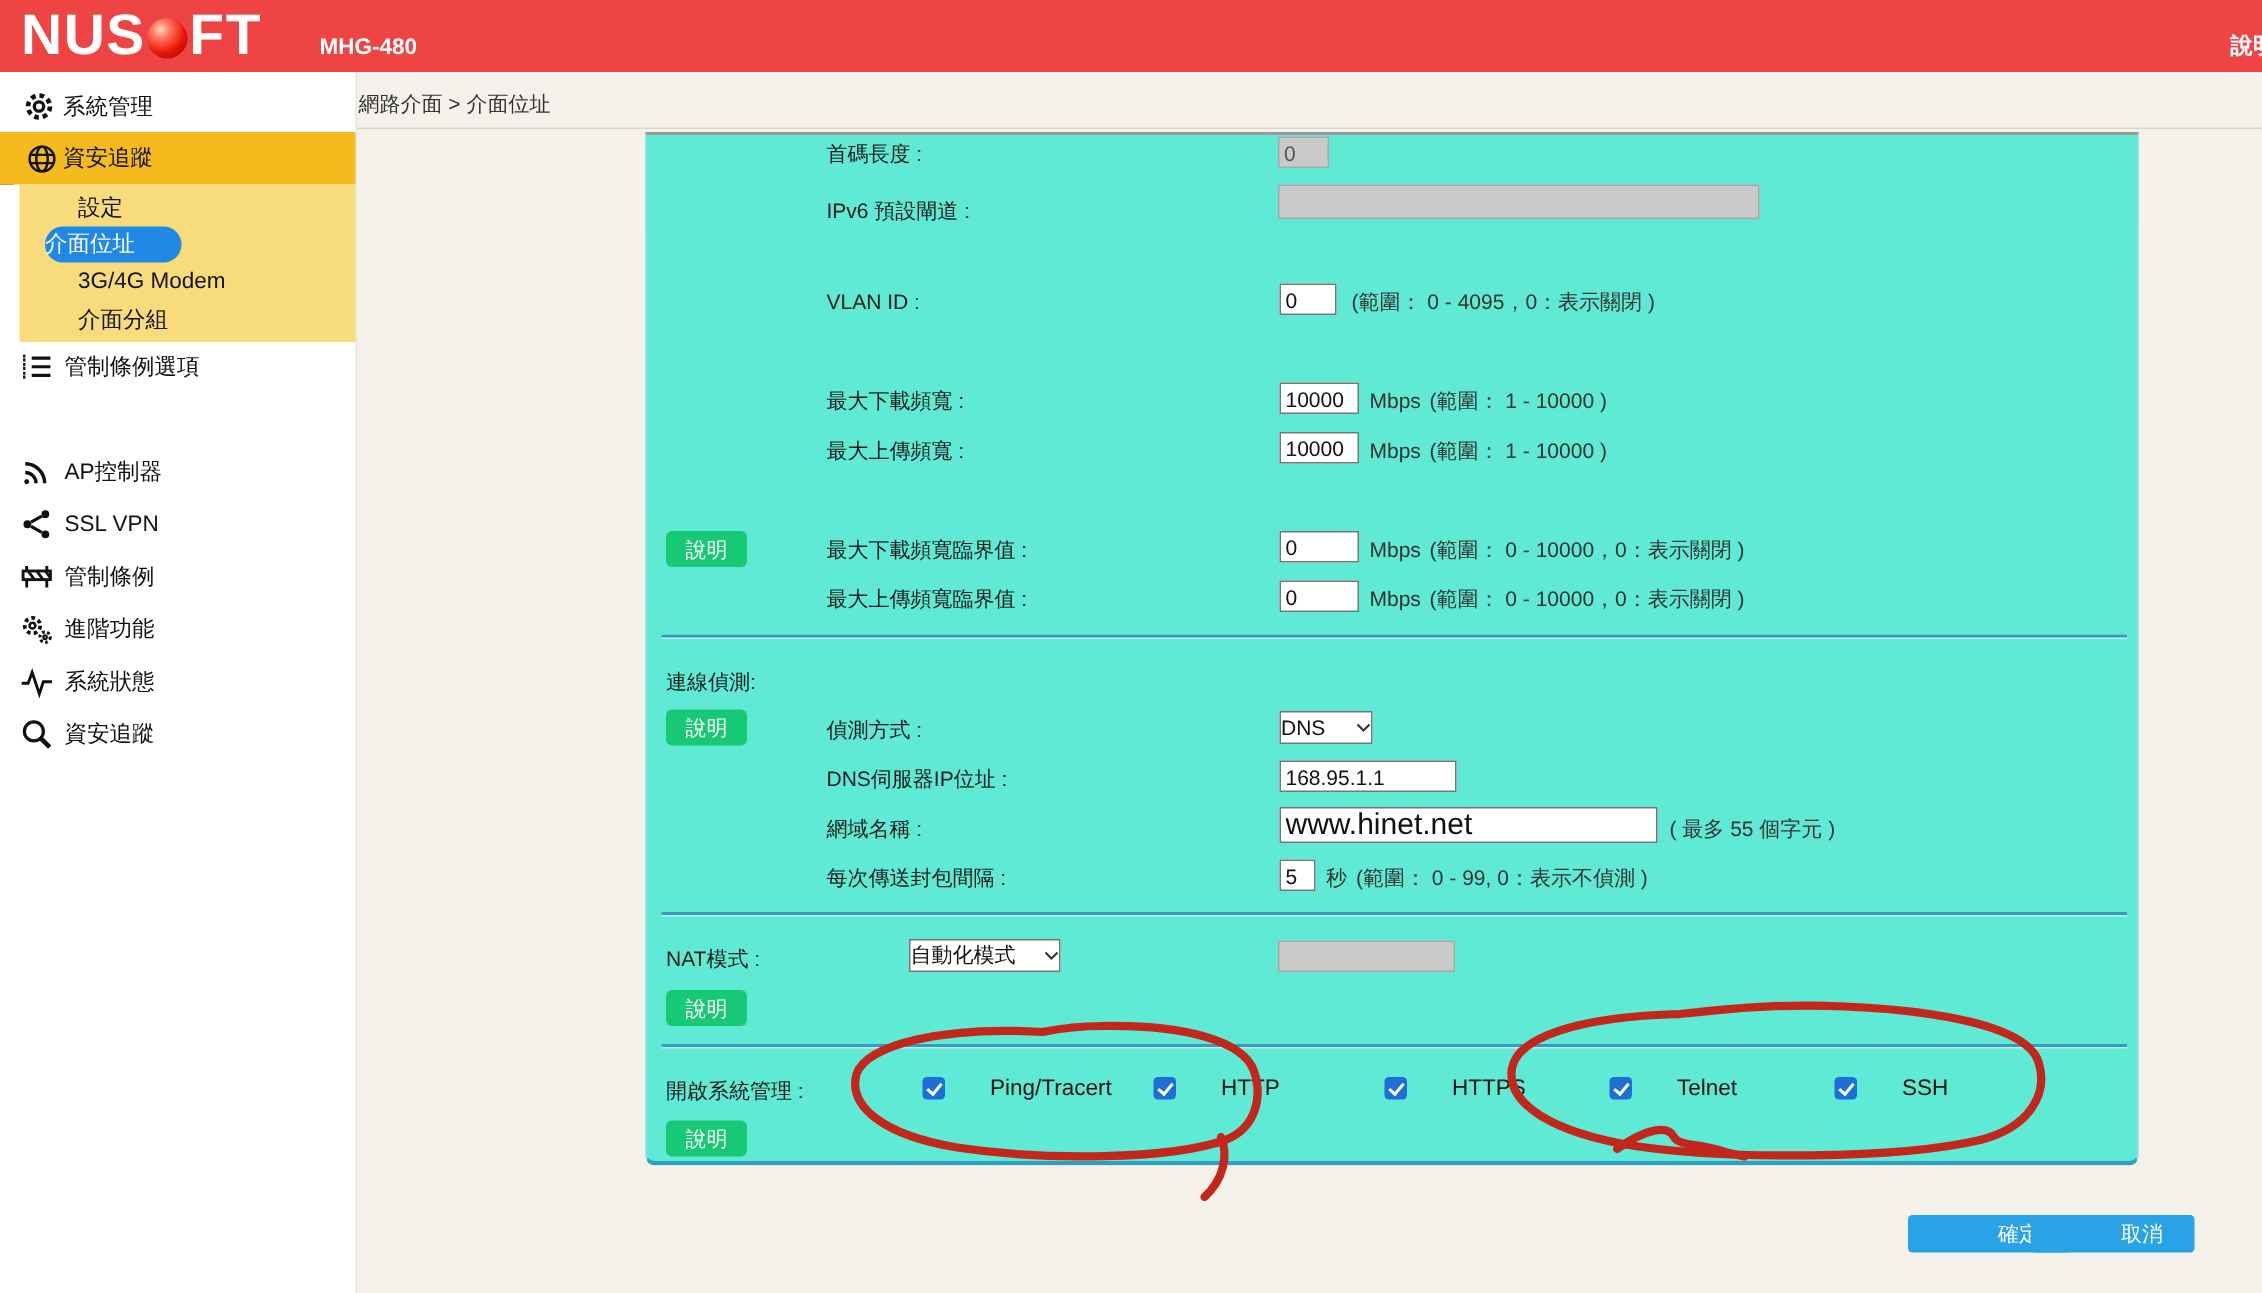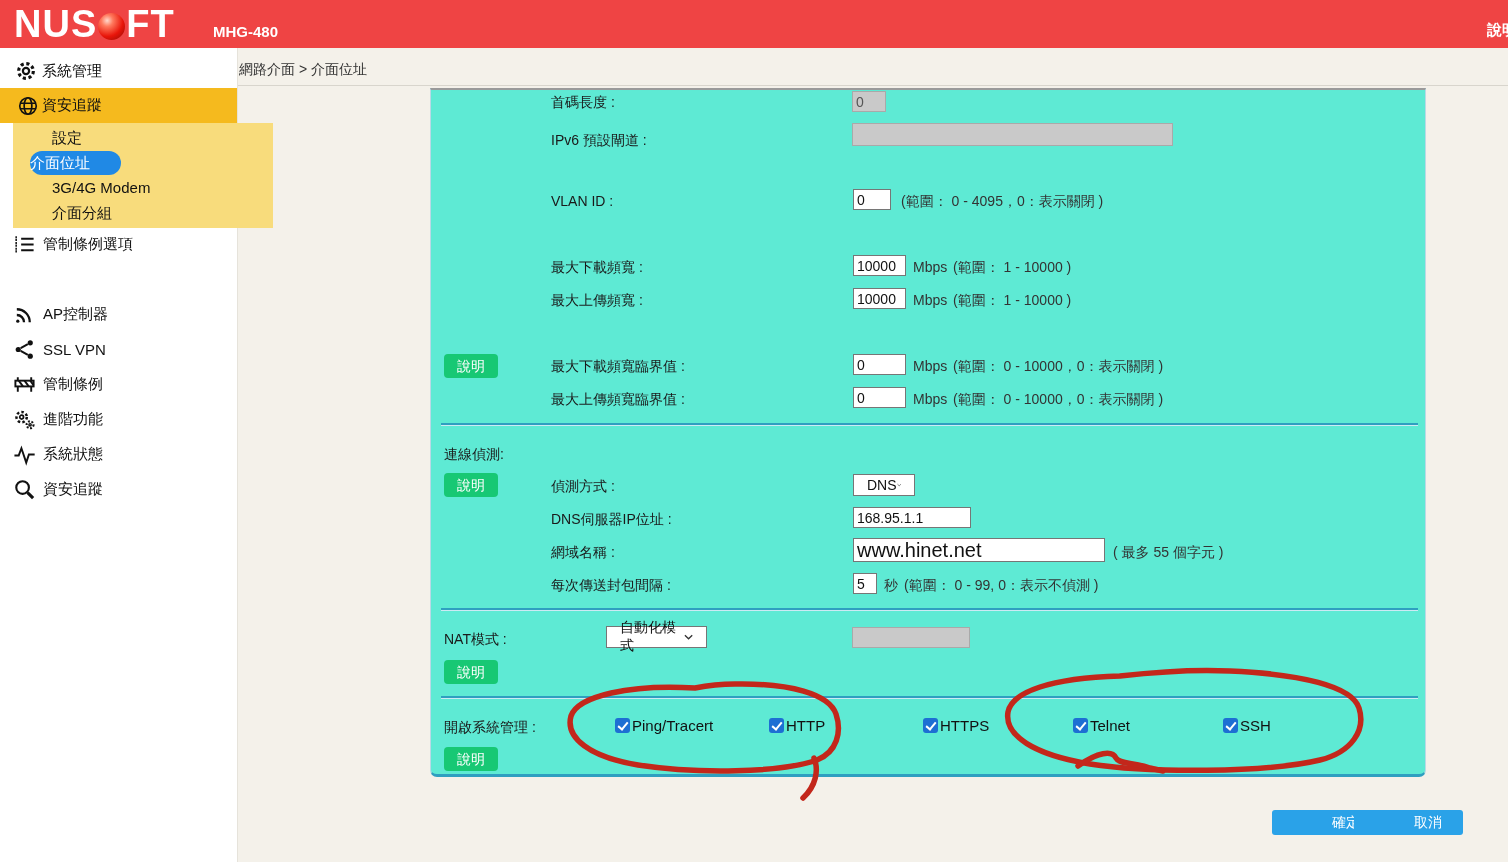--- a/index.html
+++ b/index.html
@@ -16,21 +16,21 @@
   .topbar-help{position:absolute;right:-9px;top:21px;font-size:15px;color:#fff;font-weight:bold;}
 
   
   .sidebar{position:absolute;left:0;top:48px;width:237px;height:814px;background:#fff;border-right:1px solid #e6e3db;}
   .side-row{position:absolute;left:0;width:237px;display:flex;align-items:center;cursor:pointer;}
   .side-row .ic{position:absolute;left:15px;width:22px;height:22px;}
   .side-row .side-lbl{position:absolute;left:42px;font-size:15px;color:#111;white-space:nowrap;}
   .side-sys{top:8px;height:30px;}
   .side-active{top:40px;height:35px;background:#f5ba1e;}
   .black-bar{position:absolute;left:0;top:40px;width:9px;height:35px;background:#111;}
-  .submenu{position:absolute;left:13px;top:75px;width:260px;height:105px;background:#f8dc7c;}
+  .submenu{position:absolute;left:13px;top:75px;width:224px;height:105px;background:#f8dc7c;}
   .sub-item{position:absolute;left:39px;font-size:15px;color:#111;white-space:nowrap;cursor:pointer;}
   .sub-pill{position:absolute;left:17px;top:28px;width:91px;height:24px;background:#2089e5;border-radius:13px;
     color:#fff;font-size:15px;text-align:left;line-height:24px;cursor:pointer;}
   .menu-item{position:absolute;left:0;width:237px;height:30px;display:flex;align-items:center;cursor:pointer;}
   .menu-item .ic{position:absolute;left:13px;width:23px;height:23px;}
   .menu-item .side-lbl{position:absolute;left:43px;font-size:15px;color:#111;white-space:nowrap;}
 
   .hline{position:absolute;left:0;top:85px;width:1508px;height:1px;background:#d8d5cd;}
   .breadcrumb{position:absolute;left:239px;top:61px;font-size:14px;color:#333;white-space:nowrap;}
 
@@ -38,25 +38,25 @@
   .panel{position:absolute;left:430px;top:88px;width:996px;height:689px;background:#5eead4;box-sizing:border-box;
     border-top:2px solid #9a9a9a;border-left:1px solid #b9d9e6;border-right:1px solid #b9d9e6;
     border-bottom:3px solid #2f9fc0;border-radius:0 0 7px 7px;}
   .lbl{position:absolute;font-size:14px;color:#1a1a1a;white-space:nowrap;}
   .hint{position:absolute;font-size:14px;color:#333;white-space:nowrap;}
   .inp{position:absolute;box-sizing:border-box;border:1px solid #767676;background:#fff;font-size:14px;
     color:#111;padding:0 3px;height:21px;font-family:"Liberation Sans","DejaVu Sans",sans-serif;}
   .inp.dis{background:#c9c9c9;border-color:#a9a9a9;color:#555;}
   .inp.big{font-size:20px;height:24px;}
   .sel{position:absolute;box-sizing:border-box;border:1px solid #767676;background:#fff;height:22px;
-    display:flex;align-items:center;justify-content:space-between;padding:0 13px;font-size:14px;color:#111;cursor:pointer;}
+    display:flex;align-items:center;justify-content:space-between;padding:0 0;font-size:14px;color:#111;cursor:pointer;}
   .help-btn{position:absolute;width:54px;height:24px;background:#17c874;color:#fff;border-radius:4px;
     font-size:14px;text-align:center;line-height:24px;cursor:pointer;}
   .divider{position:absolute;left:10px;width:977px;height:3px;border-top:2px solid #2f9fc0;background:#cdeaf4;box-sizing:border-box;}
-  .cb{position:absolute;display:flex;align-items:center;cursor:pointer;}
+  .cb{position:absolute;display:flex;align-items:center;cursor:pointer;gap:28px;}
   .cb .box{width:15px;height:15px;background:#1d6fd3;border-radius:3px;position:relative;flex:0 0 15px;}
   .cb .box::after{content:"";position:absolute;left:5px;top:2px;width:4px;height:8px;
     border:solid #fff;border-width:0 2px 2px 0;transform:rotate(40deg);}
   .cb .cbl{font-size:15px;color:#111;margin-left:2px;white-space:nowrap;}
   .btn-blue{position:absolute;width:70px;height:25px;background:#2aa2e8;color:#fff;border-radius:3px;
     font-size:14px;text-align:center;line-height:25px;cursor:pointer;padding-left:39px;}
   .annotation{position:absolute;left:0;top:0;width:1508px;height:862px;pointer-events:none;z-index:50;}
   svg.ic-svg{display:block;width:100%;height:100%;}
 </style>
 </head>

